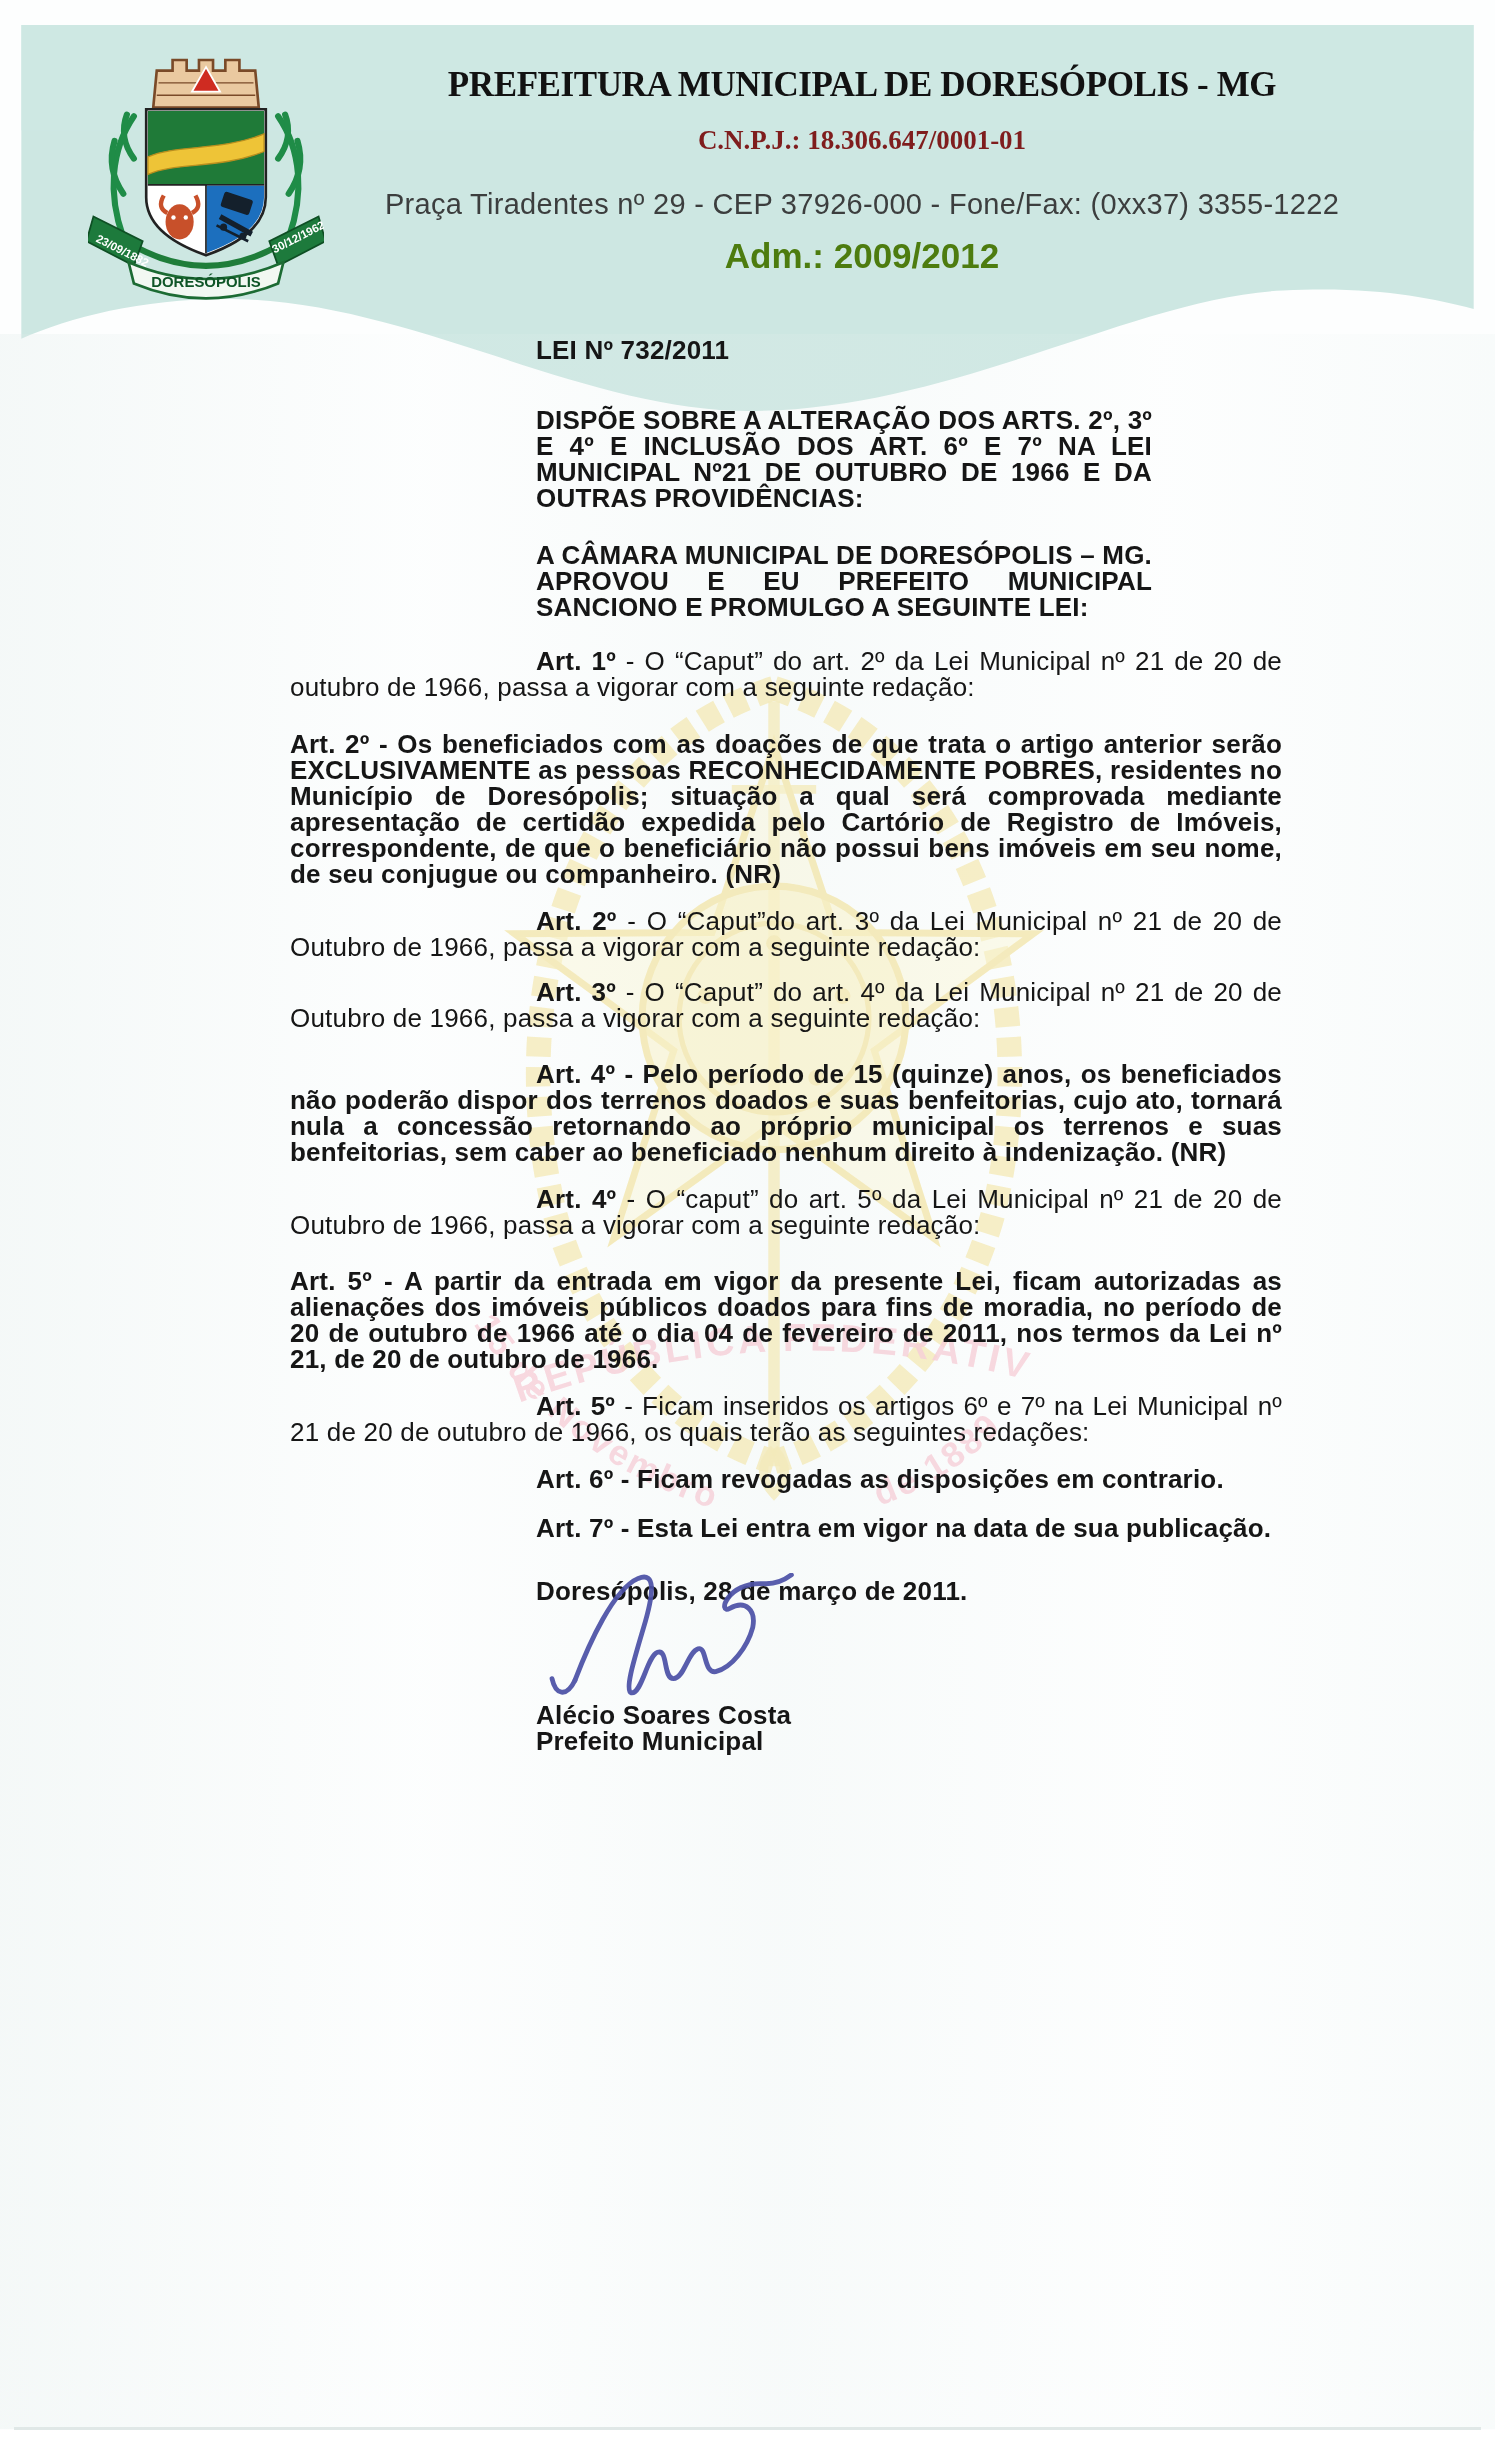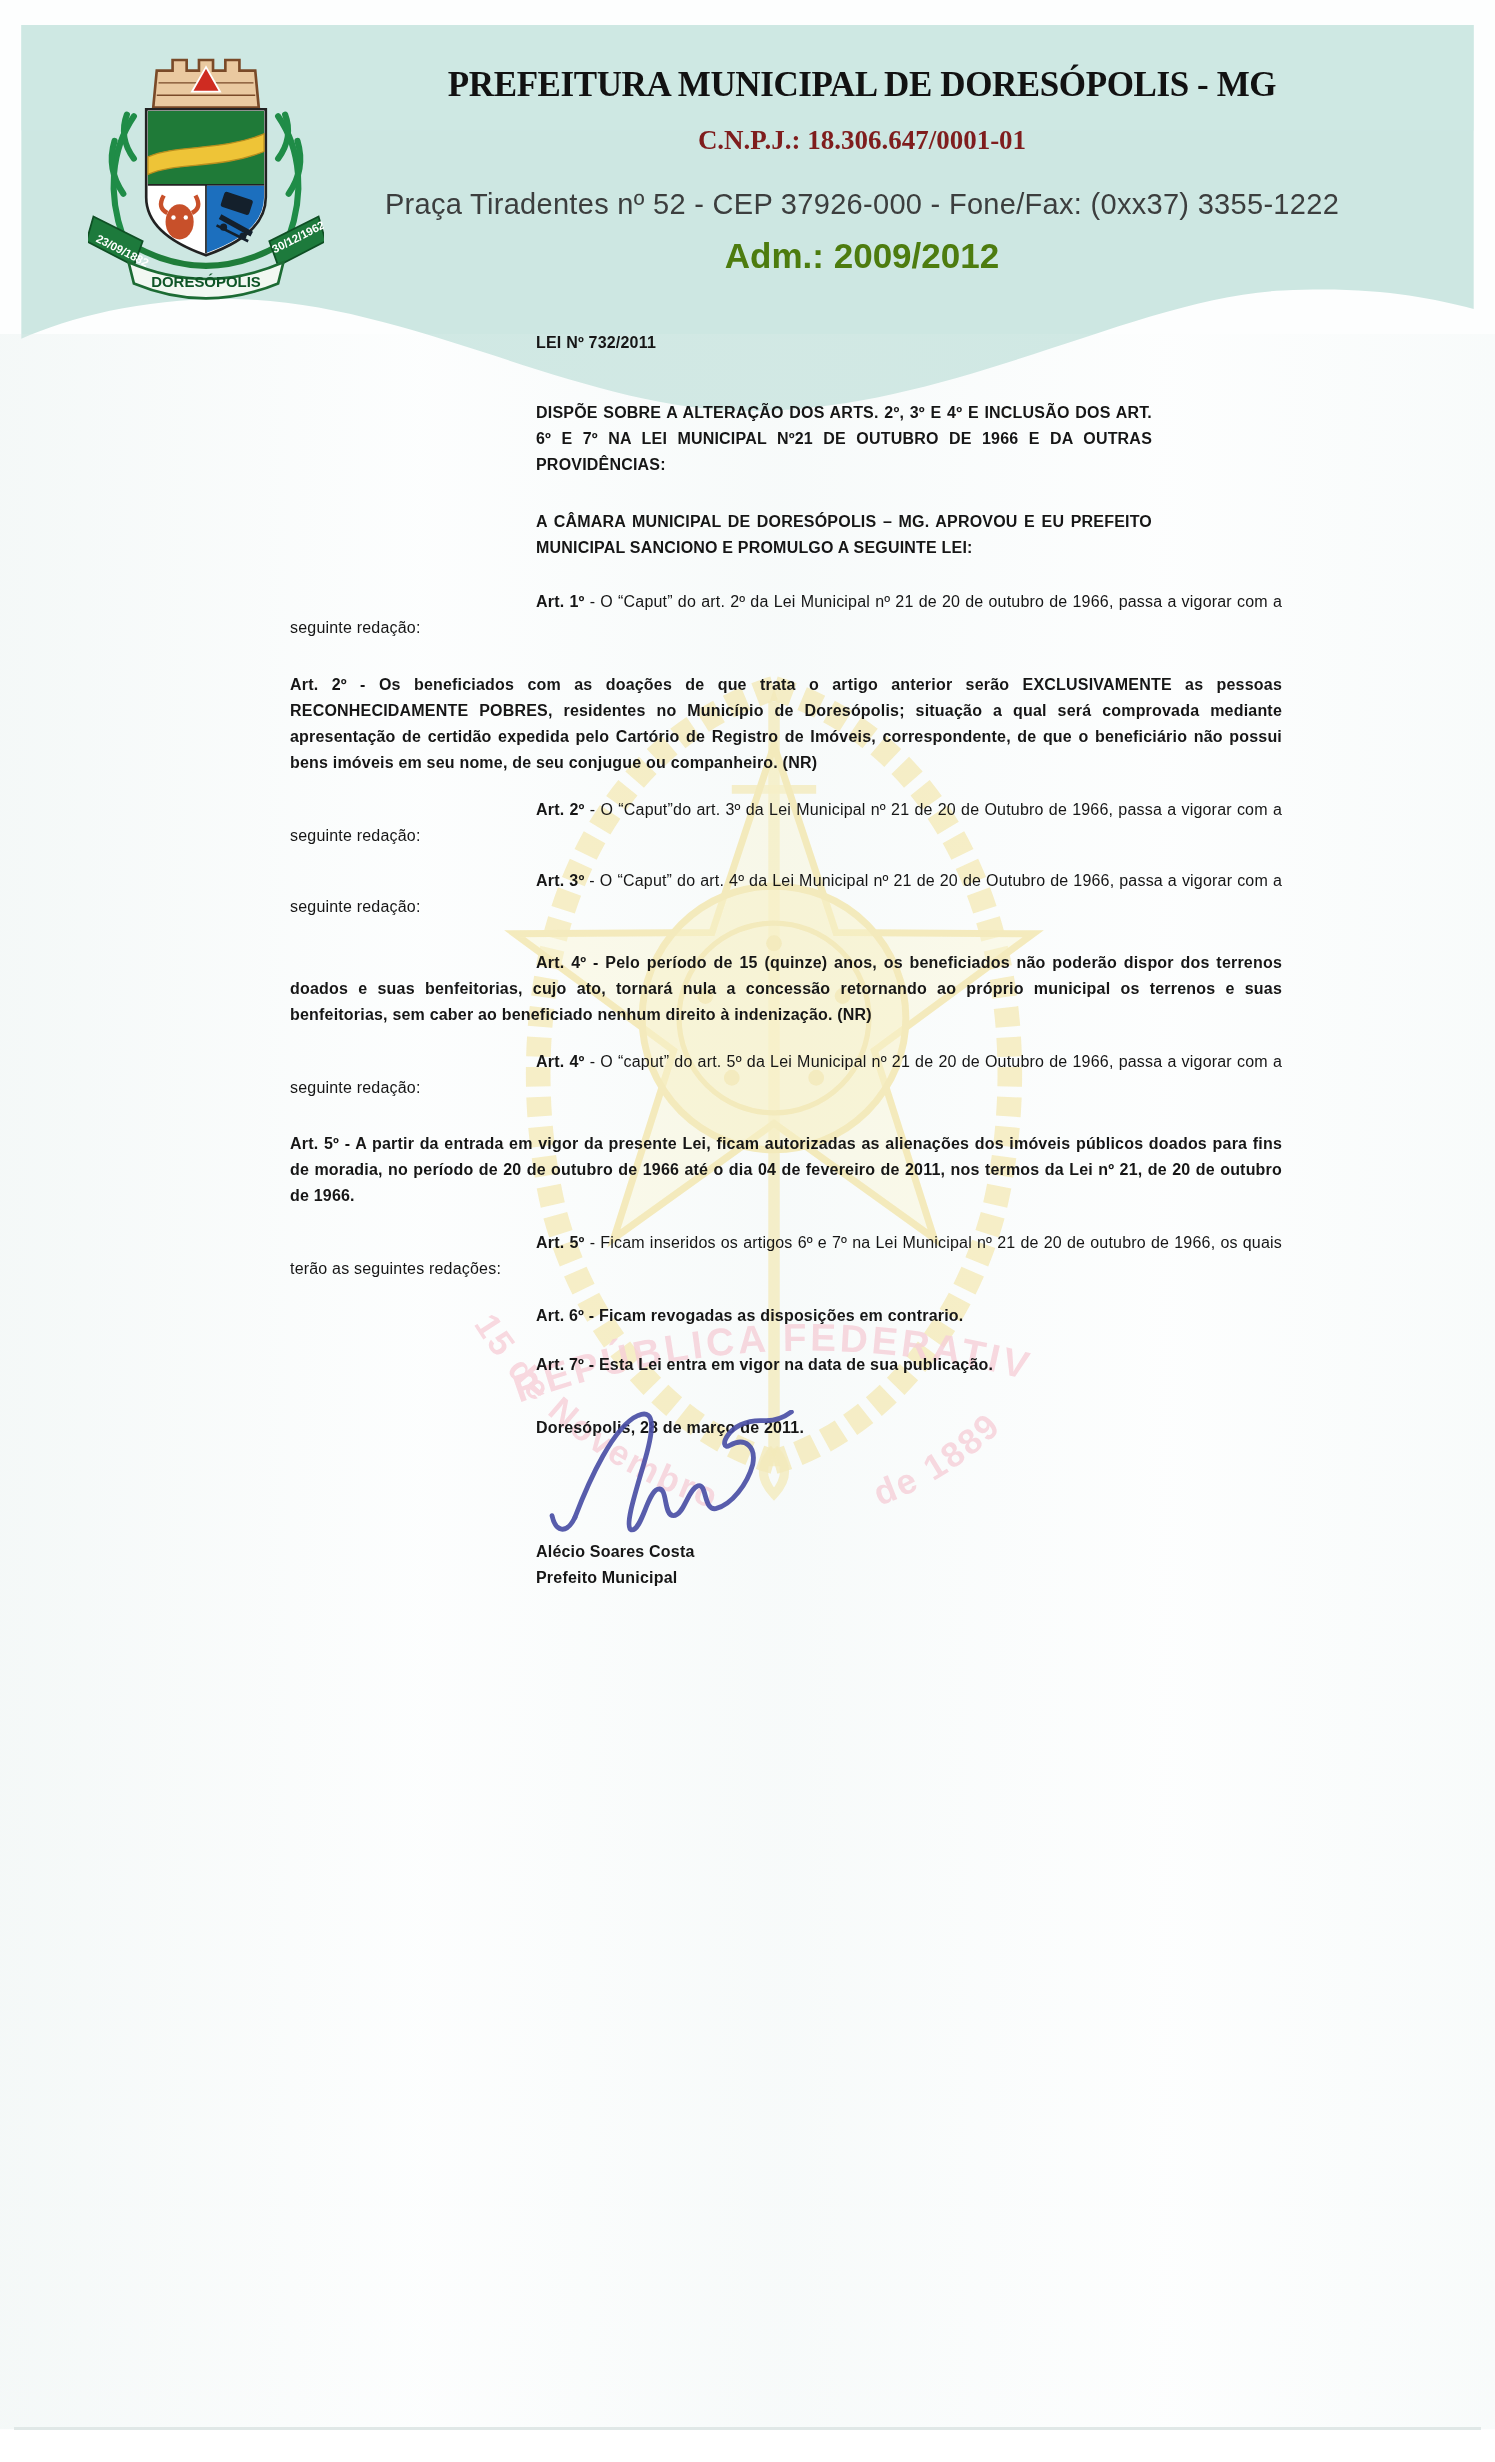--- a/index.html
+++ b/index.html
@@ -10,21 +10,21 @@
         rgba(226,237,235,.22) 52%,rgba(248,251,250,.06) 78%,rgba(228,239,237,.2));}
   .band-svg{position:absolute;left:21px;top:24.6px;}
   .logo-svg{position:absolute;left:88px;top:53px;}
   .hdr{position:absolute;left:299px;width:1126px;text-align:center;}
   .hdr-title{top:65px;font-family:"Liberation Serif",serif;font-weight:bold;font-size:35px;
         letter-spacing:-0.4px;color:#121212;}
   .hdr-cnpj{top:125px;font-family:"Liberation Serif",serif;font-weight:bold;font-size:27px;color:#7f1d1d;}
   .hdr-addr{top:188px;font-size:29px;color:#3c3e3e;letter-spacing:0.3px;}
   .hdr-adm{top:236px;font-size:35px;font-weight:bold;color:#4d7c0f;}
   .wm{position:absolute;left:422px;top:640px;opacity:.55;pointer-events:none;}
-  .body-col{position:absolute;left:290px;top:330px;width:992px;font-size:16px;line-height:26px;
+  .body-col{position:absolute;left:290px;top:337px;width:992px;font-size:26px;line-height:26px;
         letter-spacing:0.2px;color:#161616;}
   .para{margin:0;text-align:justify;position:relative;z-index:2;}
   .lead{margin-left:246px;width:616px;}
   .bold{font-weight:bold;}
   .intro{text-indent:246px;}
   .art{font-weight:bold;margin-top:30px;}
   .oneline{margin-left:246px;text-align:left;white-space:nowrap;}
   .sig-area{position:relative;margin-top:37px;}
   .sig-svg{position:absolute;left:255px;top:-5.3px;z-index:3;}
   .page-edge{position:absolute;left:14px;top:2427px;width:1467px;height:2.6px;background:#e0e8e7;}
@@ -94,21 +94,21 @@
     </g>
 
     <g>
       <path d="M46 238 Q 134 276 222 238 L216 262 Q 134 296 52 262 Z" fill="#f2f8f2" stroke="#1c6b33" stroke-width="3"></path>
       <text x="134" y="266" text-anchor="middle" font-size="17" font-weight="bold" fill="#0f5527">DORESÓPOLIS</text>
     </g>
   </svg>
 
   <div class="hdr hdr-title">PREFEITURA MUNICIPAL DE DORESÓPOLIS - MG</div>
   <div class="hdr hdr-cnpj">C.N.P.J.: 18.306.647/0001-01</div>
-  <div class="hdr hdr-addr">Praça Tiradentes nº 52 - CEP 37926-000 - Fone/Fax: (0xx37) 3355-1222</div>
+  <div class="hdr hdr-addr">Praça Tiradentes nº 29 - CEP 37926-000 - Fone/Fax: (0xx37) 3355-1222</div>
   <div class="hdr hdr-adm">Adm.: 2009/2012</div>
 
   <div class="scan-tint"></div>
 
   <svg class="wm" width="704" height="879" viewBox="0 0 800 1000">
     <g fill="none" stroke="#f0dd8a">
       <path d="M400 55 C 160 130 95 420 150 650 C 190 800 295 905 400 935" stroke-width="28" stroke-dasharray="22 12" opacity=".85"></path>
       <path d="M400 55 C 640 130 705 420 650 650 C 610 800 505 905 400 935" stroke-width="28" stroke-dasharray="22 12" opacity=".85"></path>
       <path d="M400 70 V 940" stroke-width="13" opacity=".8"></path>
       <path d="M352 170 H448 M400 920 q -24 26 0 52 q 24 -26 0 -52" stroke-width="10" opacity=".8"></path>

